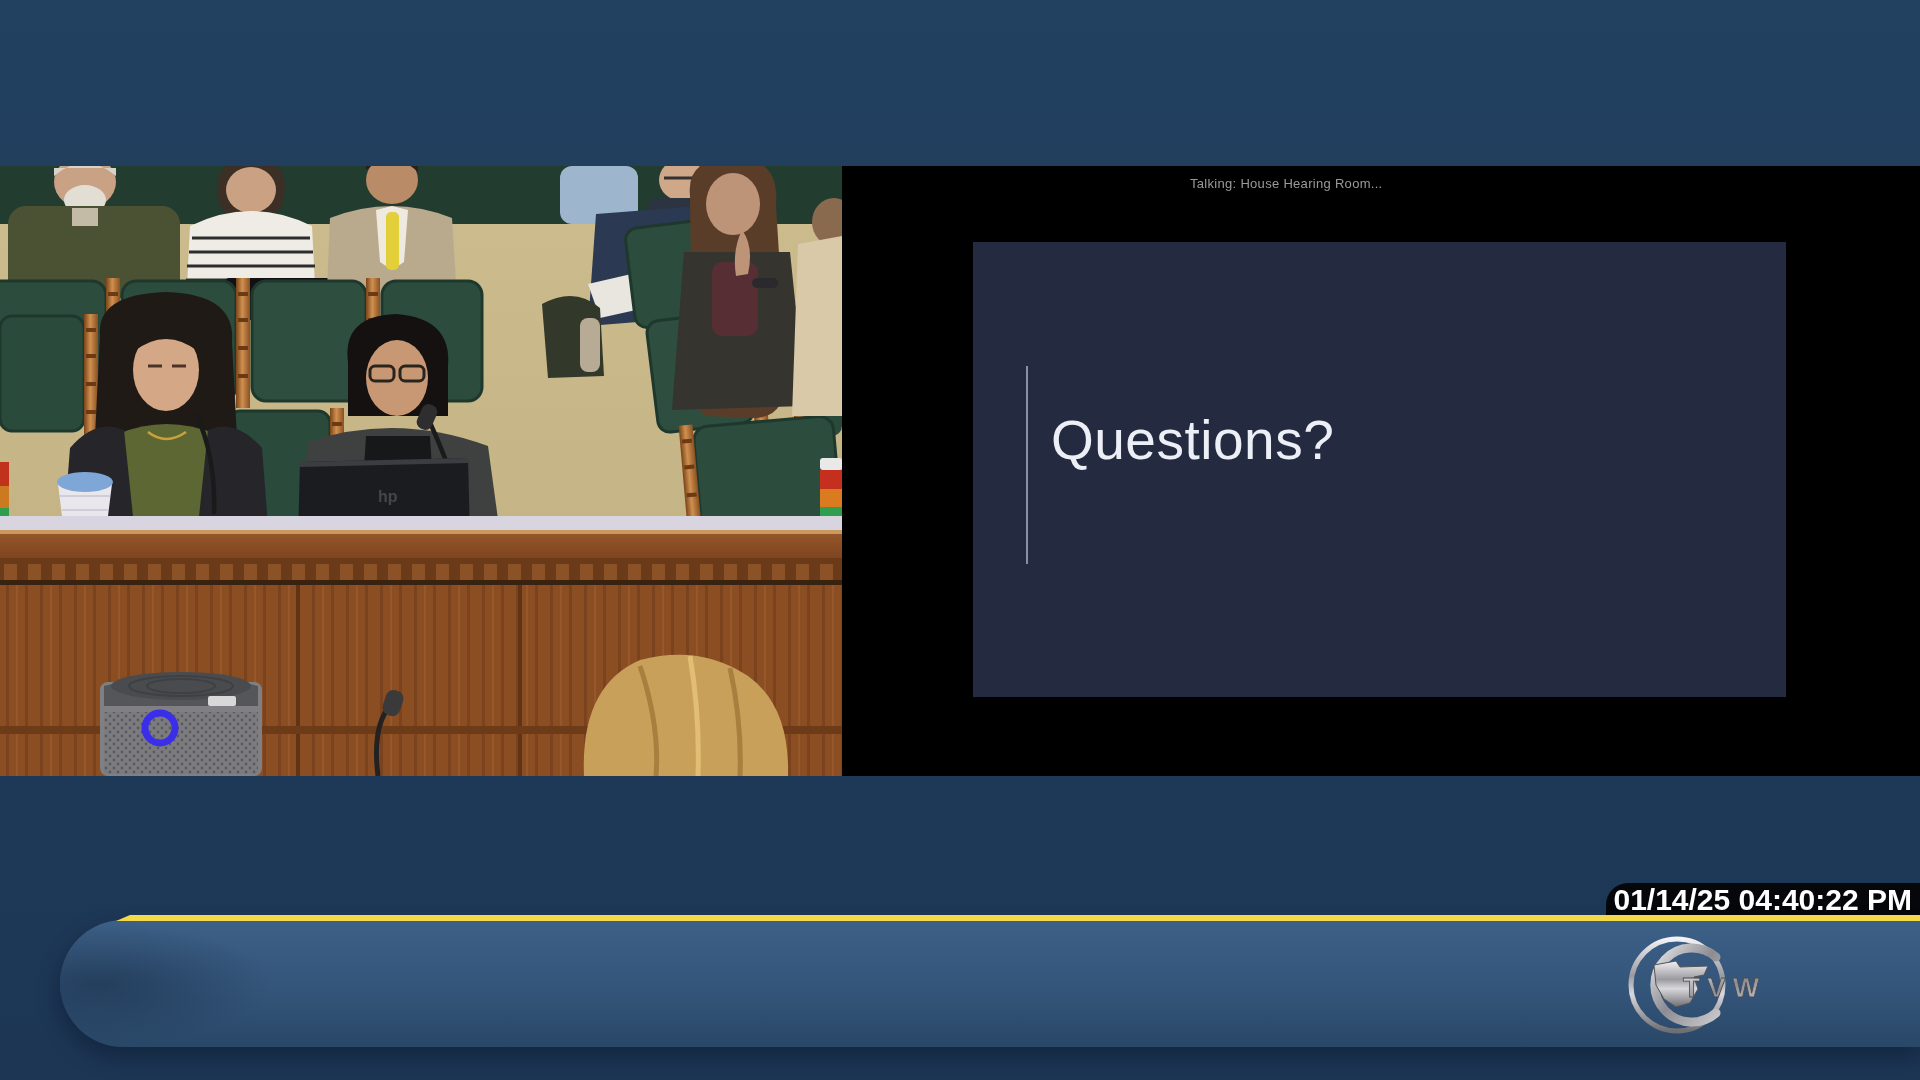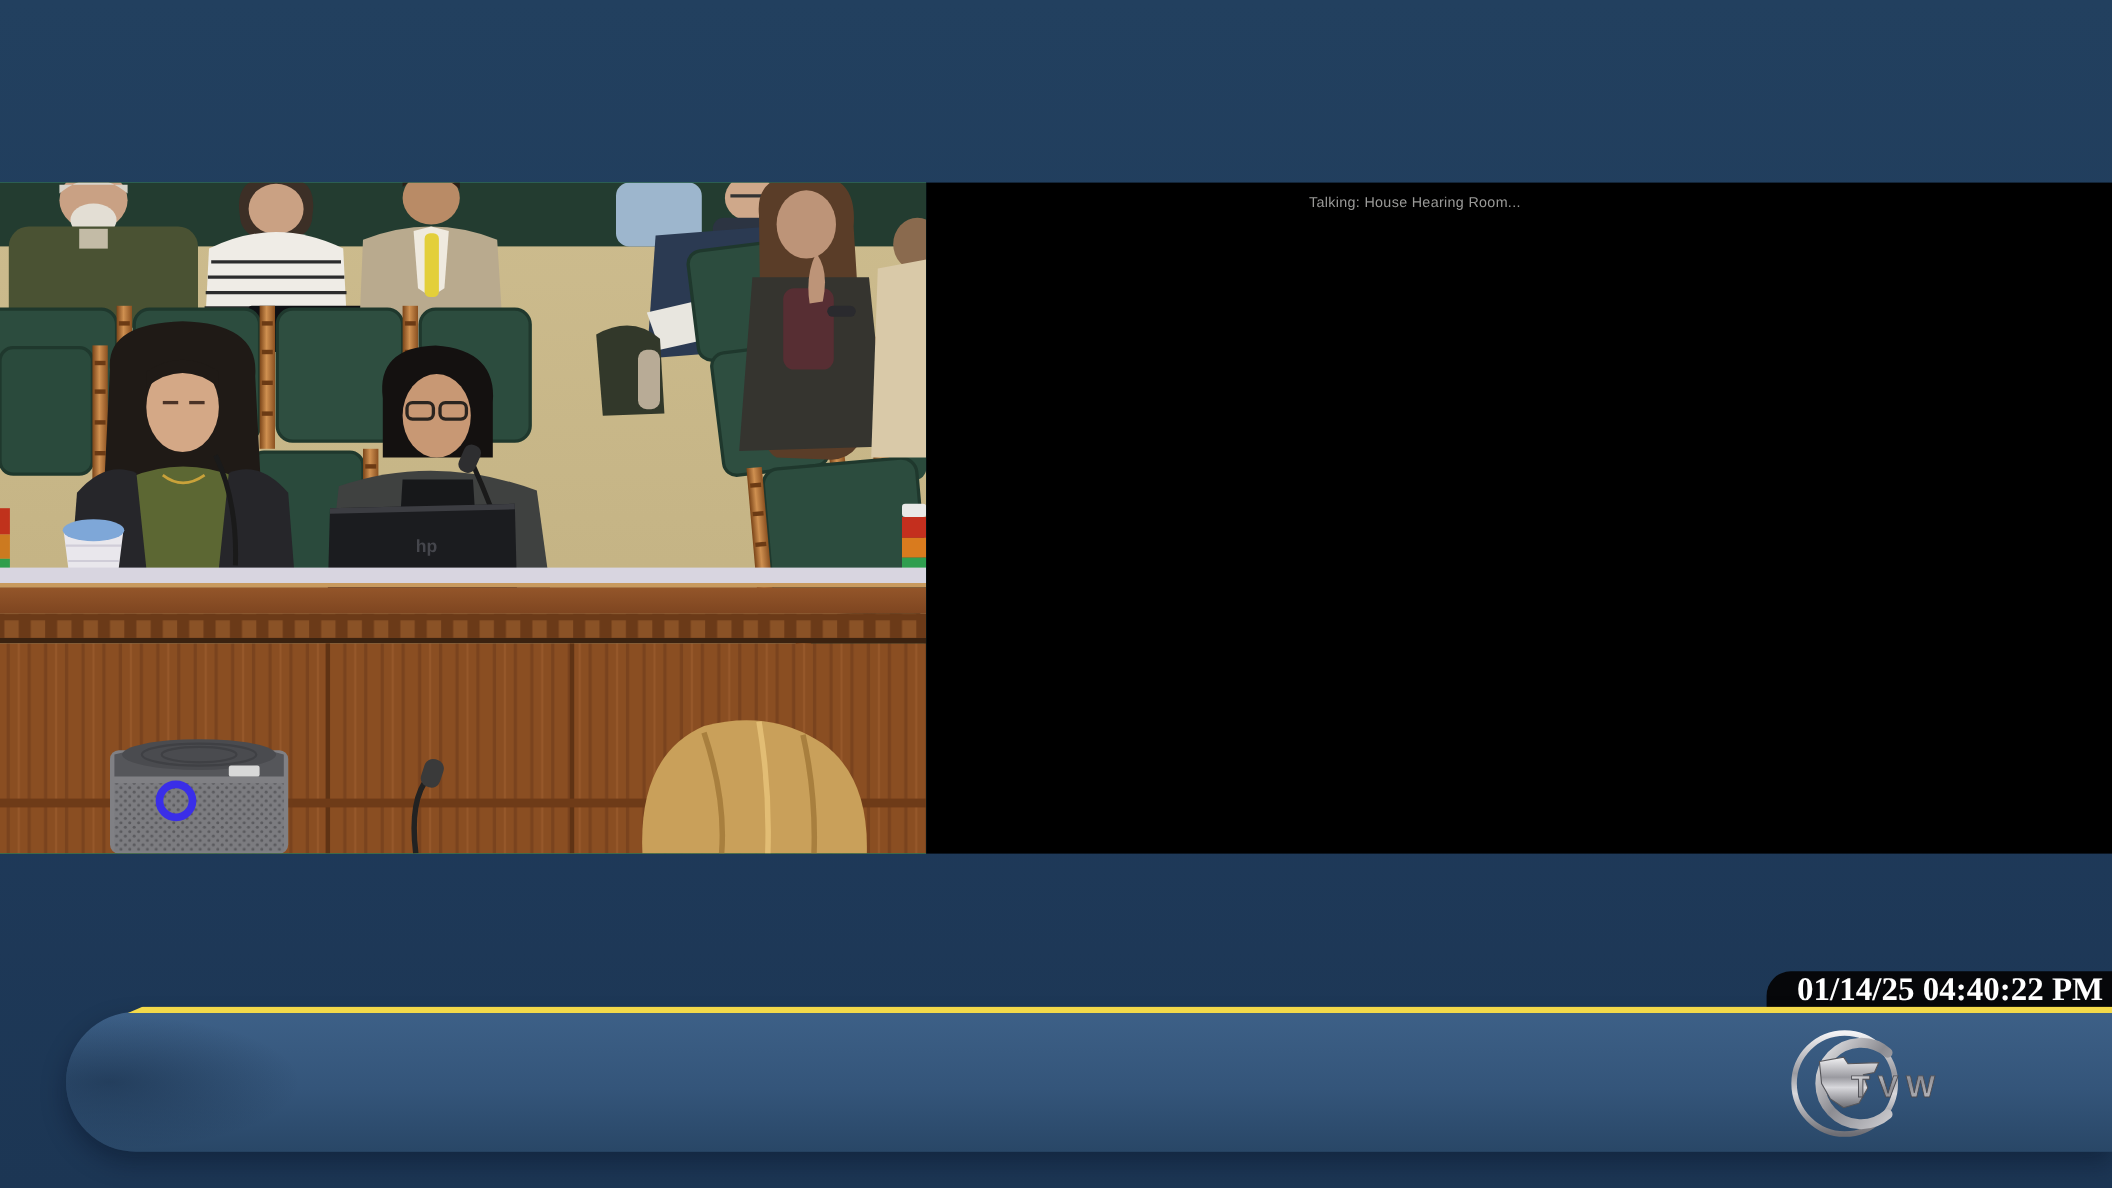--- a/index.html
+++ b/index.html
@@ -3,21 +3,21 @@
 <meta charset="utf-8">
 <style>
   html,body{margin:0;padding:0;}
   body{
     width:1920px;height:1080px;position:relative;overflow:hidden;
     background:linear-gradient(180deg,#22405f 0%,#1f3a5a 60%,#1c3654 100%);
     font-family:"Liberation Sans", sans-serif;
   }
   .video-panel{
     position:absolute;left:0;top:166px;width:842px;height:610px;
-    background:#15803d;overflow:hidden;
+    background:#f97316;overflow:hidden;
   }
   .video-panel svg{display:block;}
   .black-panel{
     position:absolute;left:842px;top:166px;right:0;height:610px;
     background:#000;
     padding-left:17px;
   }
   .talking-caption{
     position:absolute;left:348px;top:10px;
     font-size:13px;color:#9a9a98;letter-spacing:.3px;white-space:nowrap;
@@ -32,21 +32,20 @@
   }
   .slide-title{
     position:absolute;left:78px;top:166px;
     font-size:55px;color:#edeff6;letter-spacing:.5px;
   }
   .timestamp-box{
     position:absolute;right:0;top:883px;height:33px;left:1606px;
     background:#06070a;border-top-left-radius:22px;
     display:flex;align-items:center;justify-content:flex-end;
     padding-right:8px;
-    font-family:Liberation Serif, serif;
   }
   .timestamp-text{
     font-size:30px;font-weight:bold;color:#ffffff;letter-spacing:0px;white-space:nowrap;
   }
   .yellow-line{
     position:absolute;left:116px;right:0;top:915px;height:6px;
     background:#f3d94a;
     clip-path:polygon(14px 0,100% 0,100% 100%,0 100%);
     z-index:3;
   }
@@ -298,20 +297,24 @@
       <path d="M584 610 Q580 520 640 494 Q700 478 748 510 Q790 540 788 610 Z" fill="#c9a05a"></path>
       <path d="M640 500 Q660 560 656 610" stroke="#a87f3e" stroke-width="5" fill="none"></path>
       <path d="M690 490 Q700 550 698 610" stroke="#e2bd74" stroke-width="5" fill="none"></path>
       <path d="M730 502 Q742 556 740 610" stroke="#a87f3e" stroke-width="5" fill="none"></path>
     </g>
   </svg>
 </div>
 
 <div class="black-panel">
   <div class="talking-caption">Talking: House Hearing Room...</div>
+  <div class="slide">
+    <div class="slide-vline"></div>
+    <div class="slide-title">Questions?</div>
+  </div>
 </div>
 
 <div class="timestamp-box">
   <span class="timestamp-text">01/14/25 04:40:22 PM</span>
 </div>
 
 <div class="yellow-line"></div>
 
 <div class="banner">
 </div>

